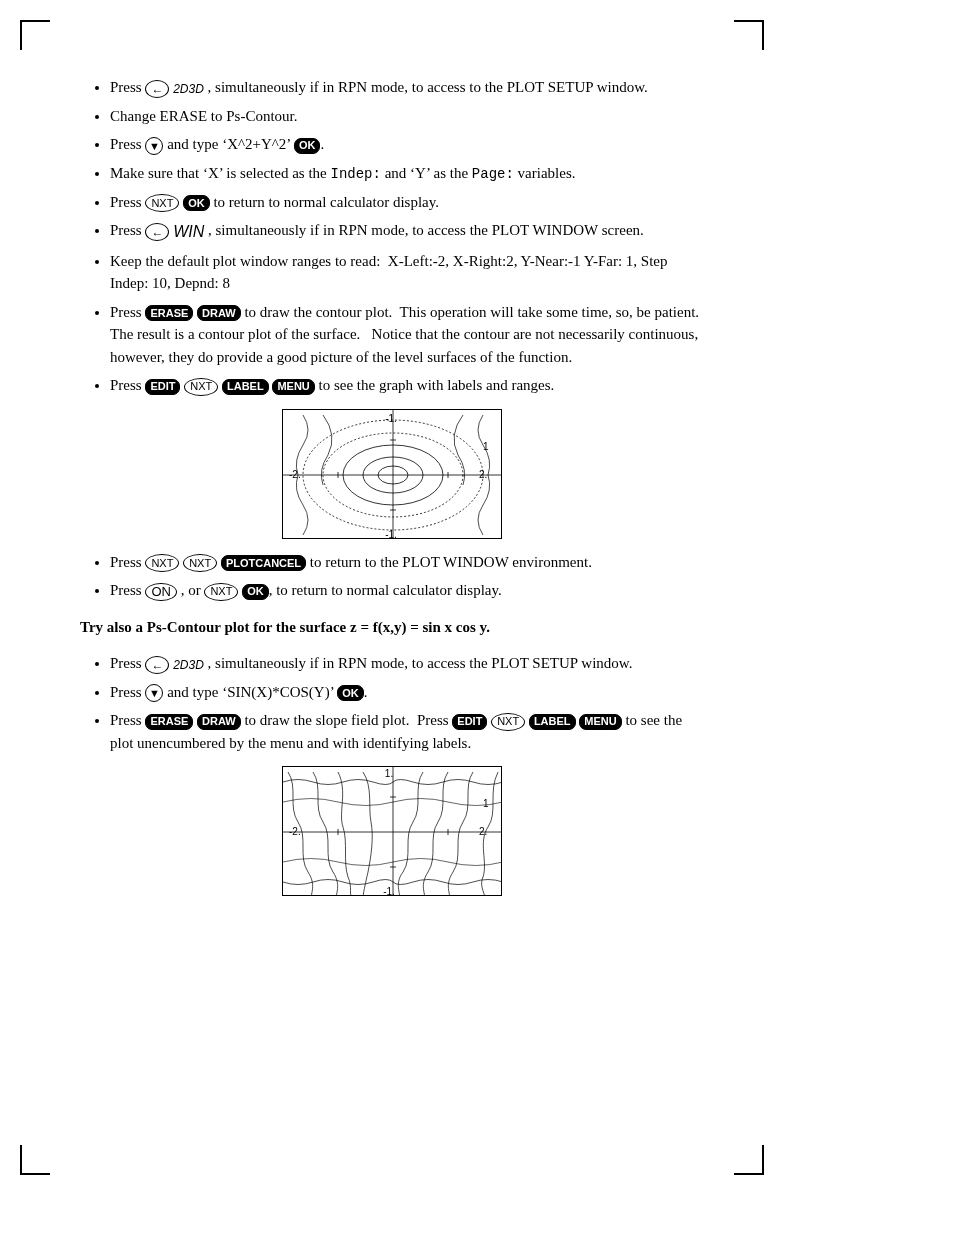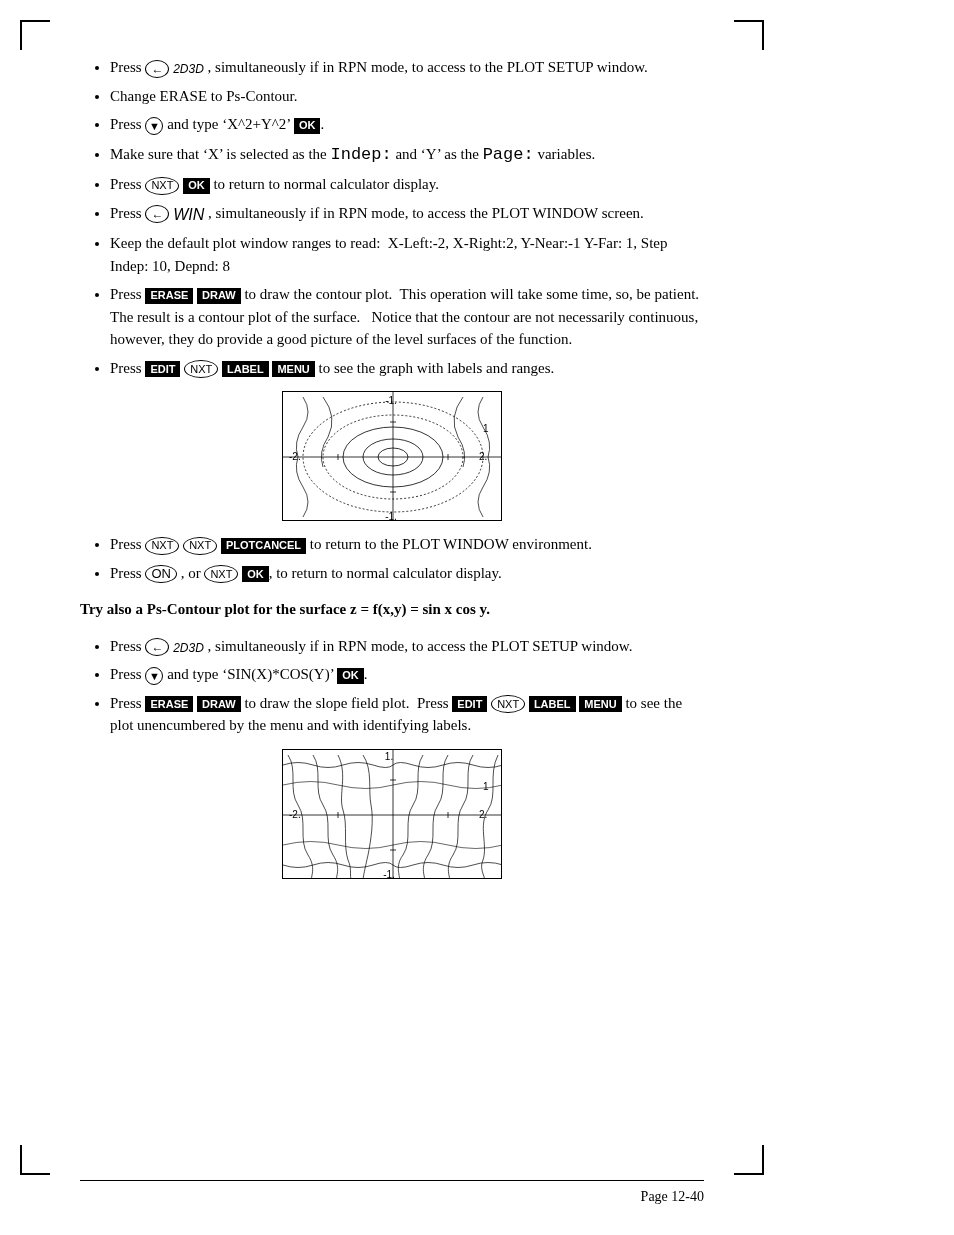--- a/index.html
+++ b/index.html
@@ -10,21 +10,21 @@
       font-family: "Times New Roman", Times, serif;
       font-size: 15px;
       color: #000;
       position: relative;
     }
 
     .page-container {
       width: 784px;
       min-height: 1235px;
       position: relative;
-      padding: 36px 80px 80px 80px;
+      padding: 56px 80px 80px 80px;
     }
 
     
     .corner-mark {
       position: absolute;
       width: 30px;
       height: 30px;
       border-color: #000;
       border-style: solid;
     }
@@ -67,36 +67,36 @@
       vertical-align: middle;
       min-width: 22px;
       height: 18px;
     }
 
     .kbd-rect {
       display: inline-flex;
       align-items: center;
       justify-content: center;
       border: 1.5px solid #000;
-      border-radius: 0;
+      border-radius: 7px;
       padding: 1px 4px;
       font-size: 11px;
       font-family: Arial, sans-serif;
       white-space: nowrap;
       vertical-align: middle;
       min-width: 18px;
       height: 16px;
       background: #000;
       color: #fff;
       font-weight: bold;
     }
 
     .kbd-inline {
       font-family: "Courier New", monospace;
-      font-size: 17px;
+      font-size: 14px;
     }
 
     .arrow-down {
       display: inline-block;
       width: 18px;
       height: 18px;
       border: 1.5px solid #000;
       border-radius: 50%;
       vertical-align: middle;
       position: relative;
@@ -330,17 +330,14 @@
           <line x1="55" y1="62" x2="55" y2="68" stroke="#000" stroke-width="0.8"></line>
           <line x1="165" y1="62" x2="165" y2="68" stroke="#000" stroke-width="0.8"></line>
           <line x1="107" y1="30" x2="113" y2="30" stroke="#000" stroke-width="0.8"></line>
           <line x1="107" y1="100" x2="113" y2="100" stroke="#000" stroke-width="0.8"></line>
         </svg>
       </div>
     </div>
 
   </div>
 
-  <div class="page-footer">
-    <span>Page 12-40</span>
-  </div>
 
 </div>
 
 </body></html>

